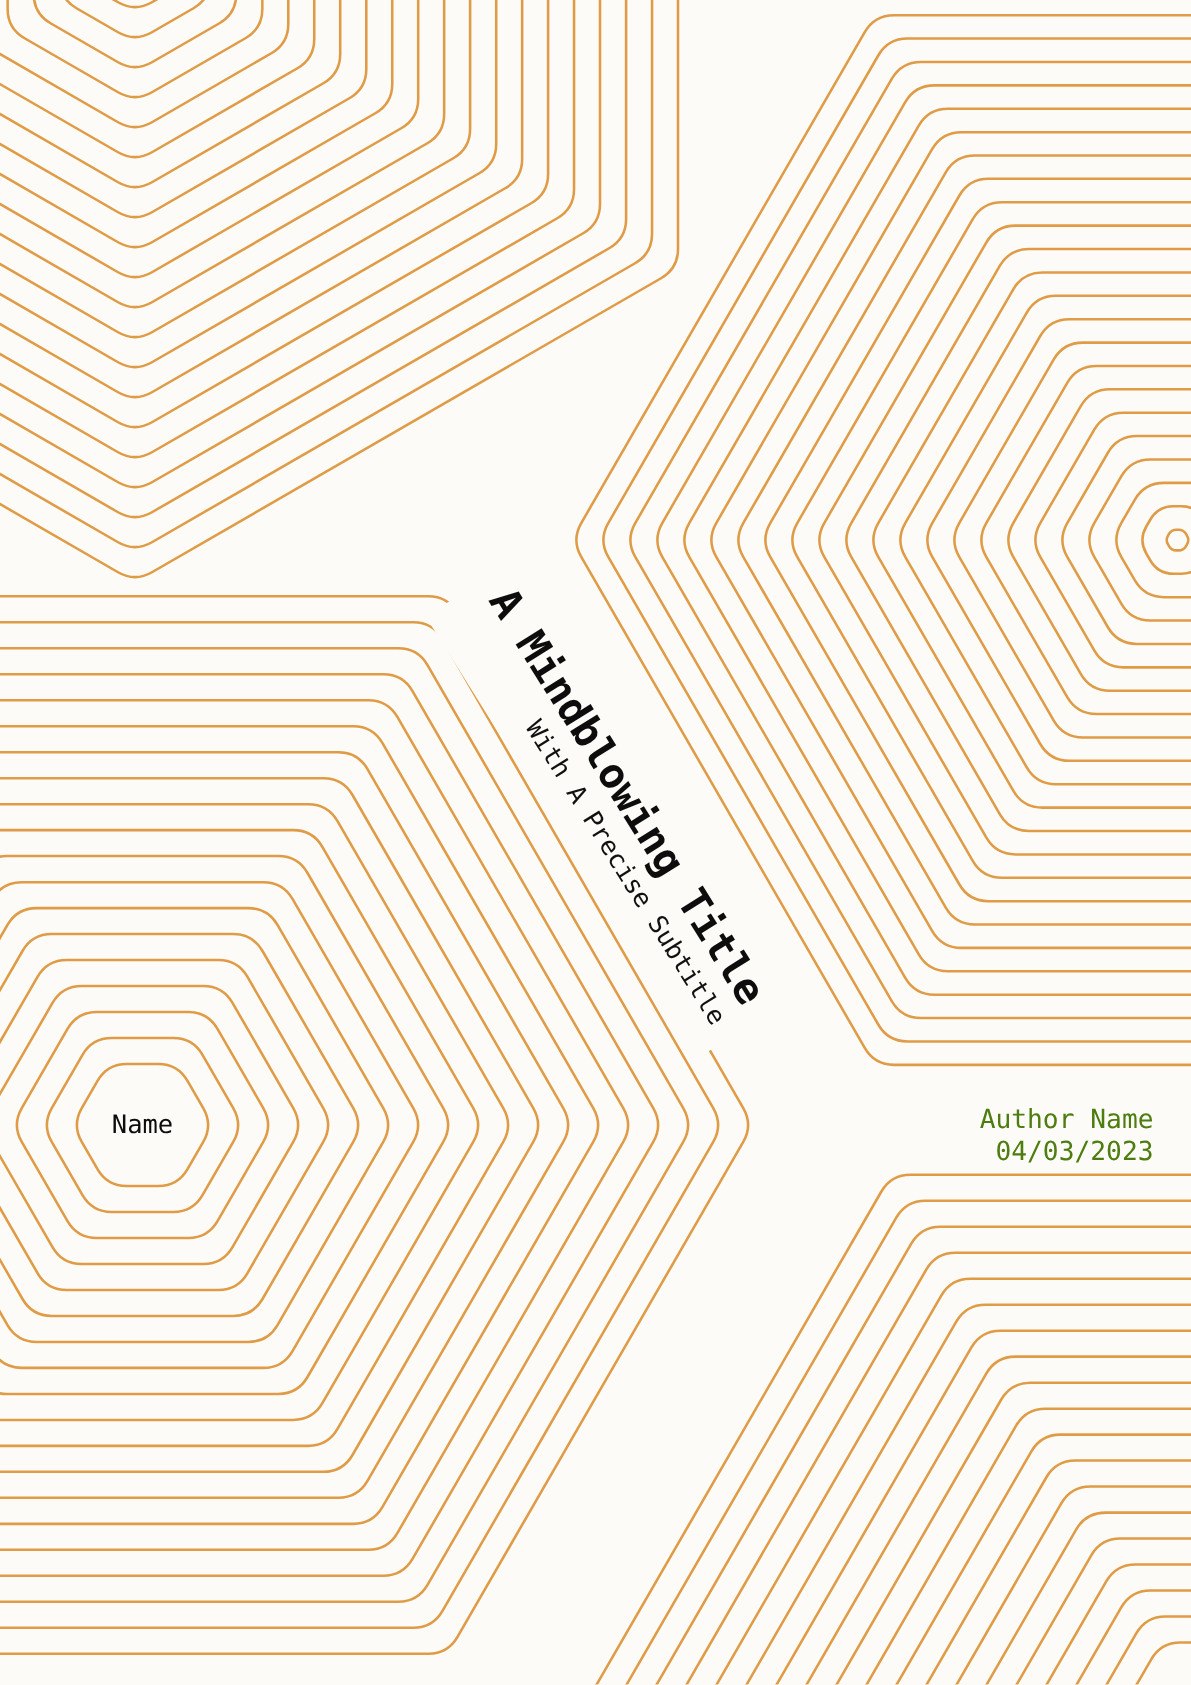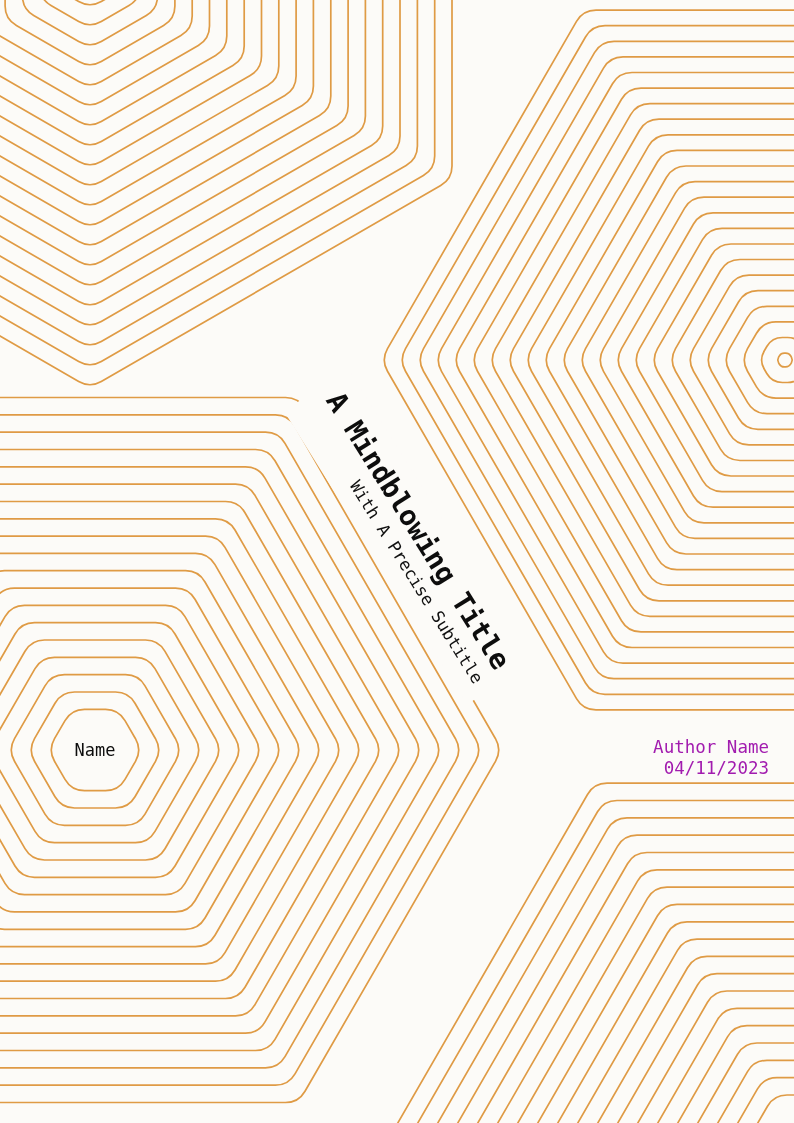--- a/index.html
+++ b/index.html
@@ -63,21 +63,21 @@
     position: absolute;
     right: 21px;
     top: 734px;
     text-align: right;
     background: #fcfbf8;
     padding: 3px 4px;
     white-space: nowrap;
   }
   .author-name, .author-date {
     font-size: 17.5px;
-    color: #a21caf;
+    color: #4d7c0f;
     line-height: 1.18;
   }
 </style>
 </head>
 <body style="background: rgb(252, 251, 248);">
 
 <div class="page">
 
   <div id="hexHost" class="hex-svg"><svg width="794" height="1123" viewBox="0 0 794 1123">
         <g fill="none" stroke="#df9b45" stroke-width="1.7">
@@ -173,16 +173,16 @@
 
   <div class="title-block" style="background: rgb(252, 251, 248);">
     <div class="title-main">A Mindblowing Title</div>
     <div class="title-sub">With A Precise Subtitle</div>
   </div>
 
   <div class="center-badge">Name</div>
 
   <div class="author-block" style="background: rgb(252, 251, 248);">
     <div class="author-name">Author Name</div>
-    <div class="author-date">04/11/2023</div>
+    <div class="author-date">04/03/2023</div>
   </div>
 
 </div>
 
 </body></html>

